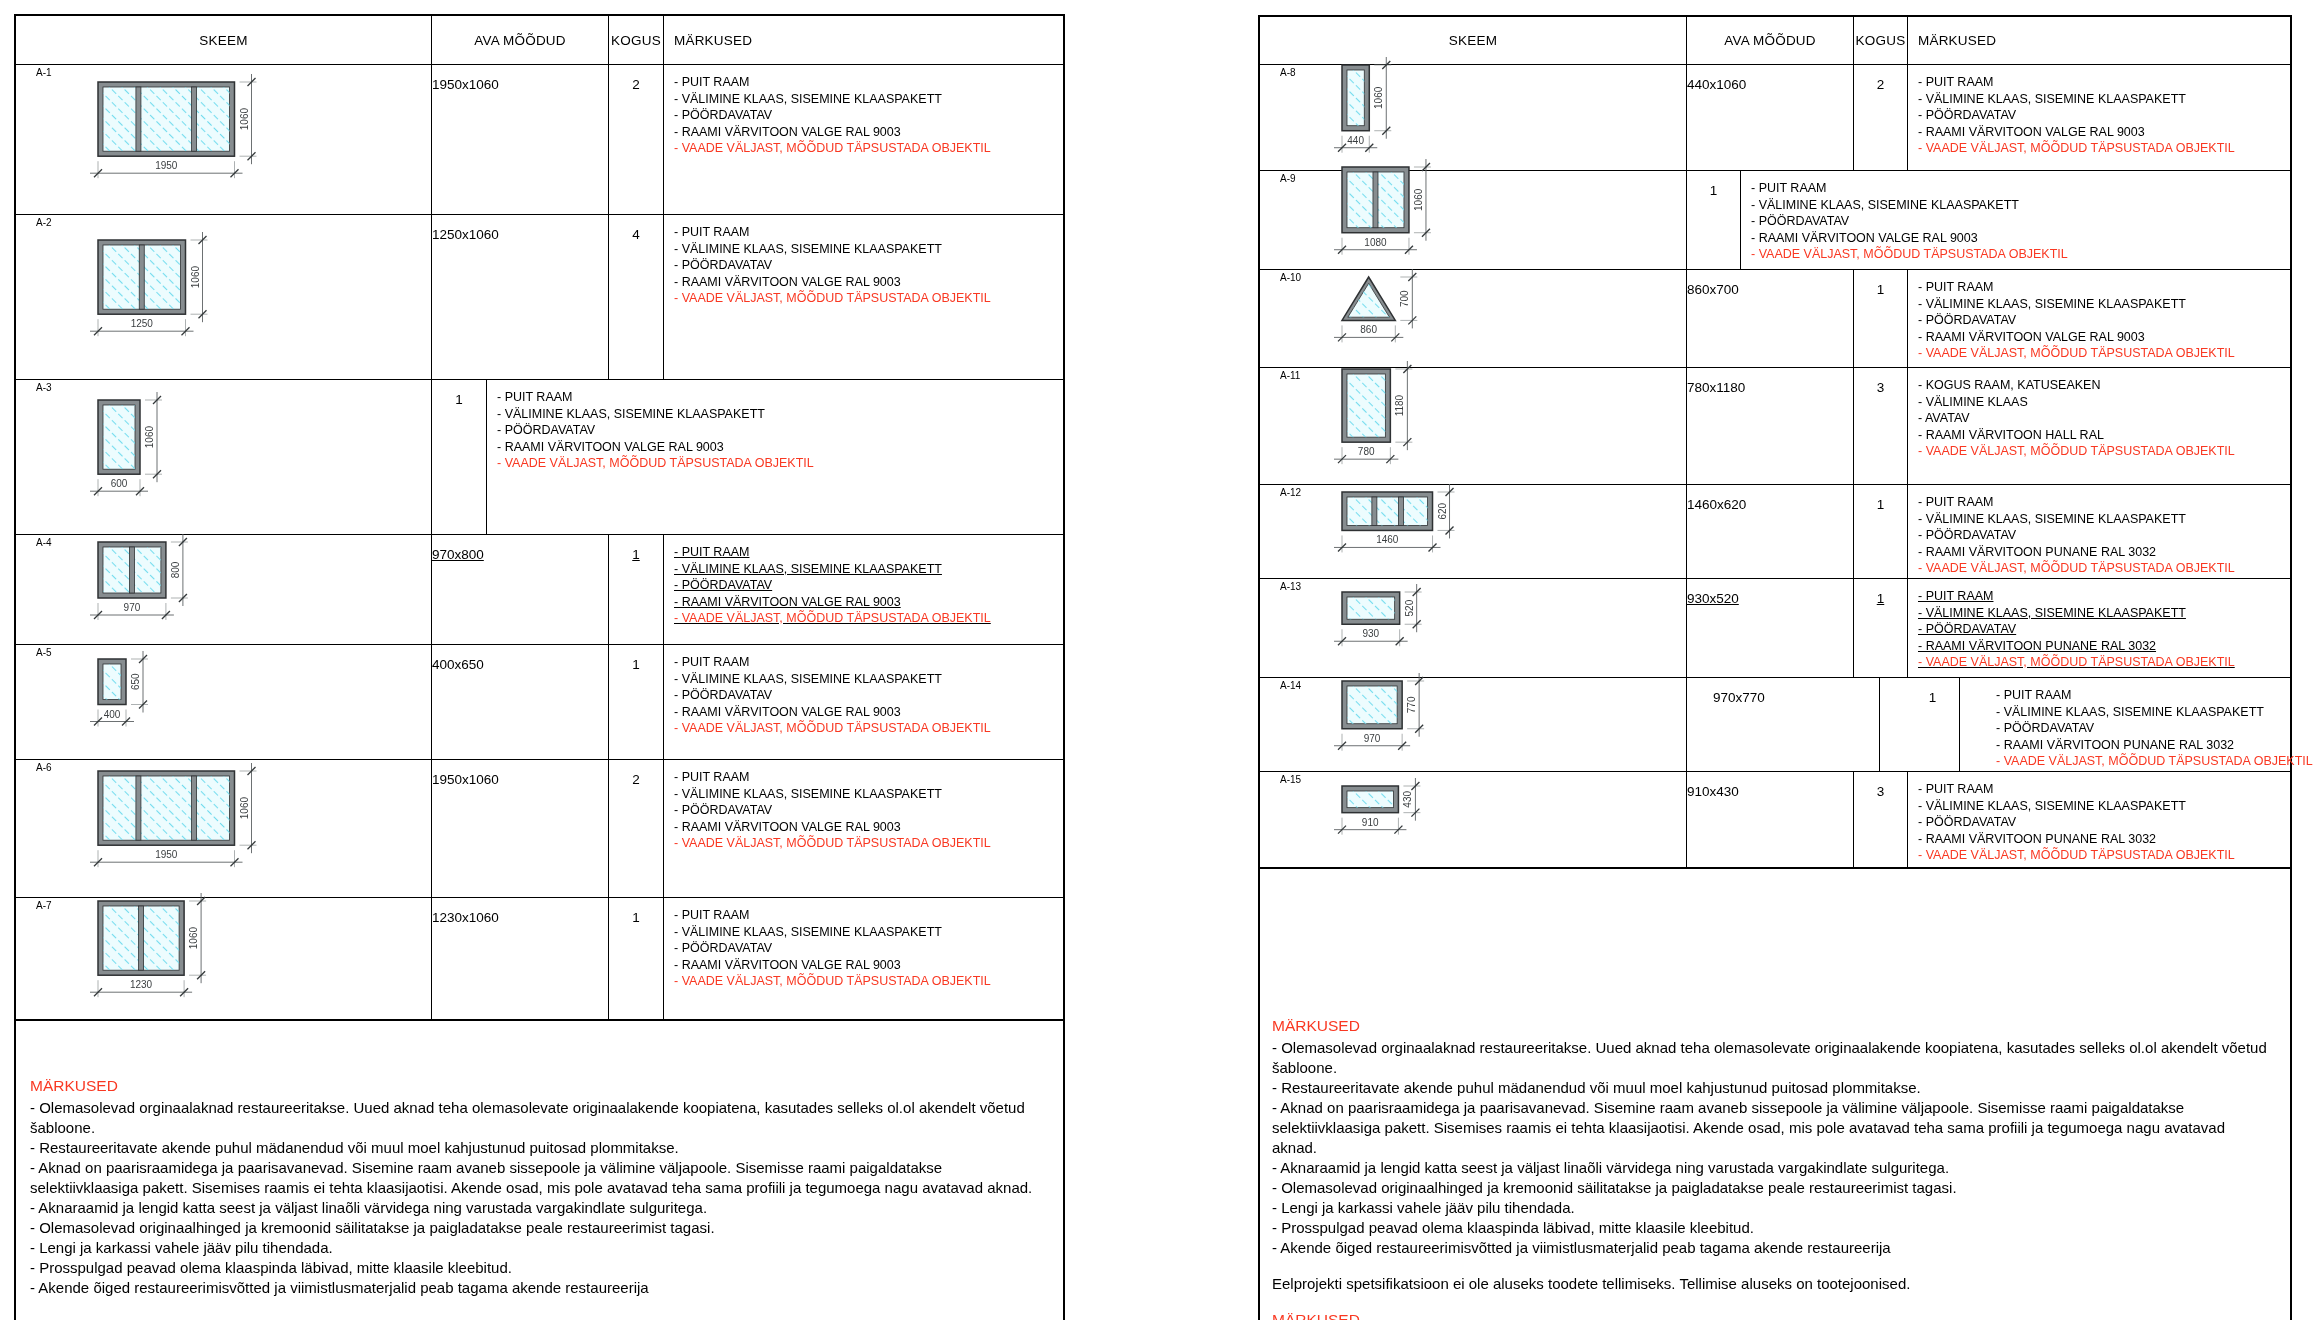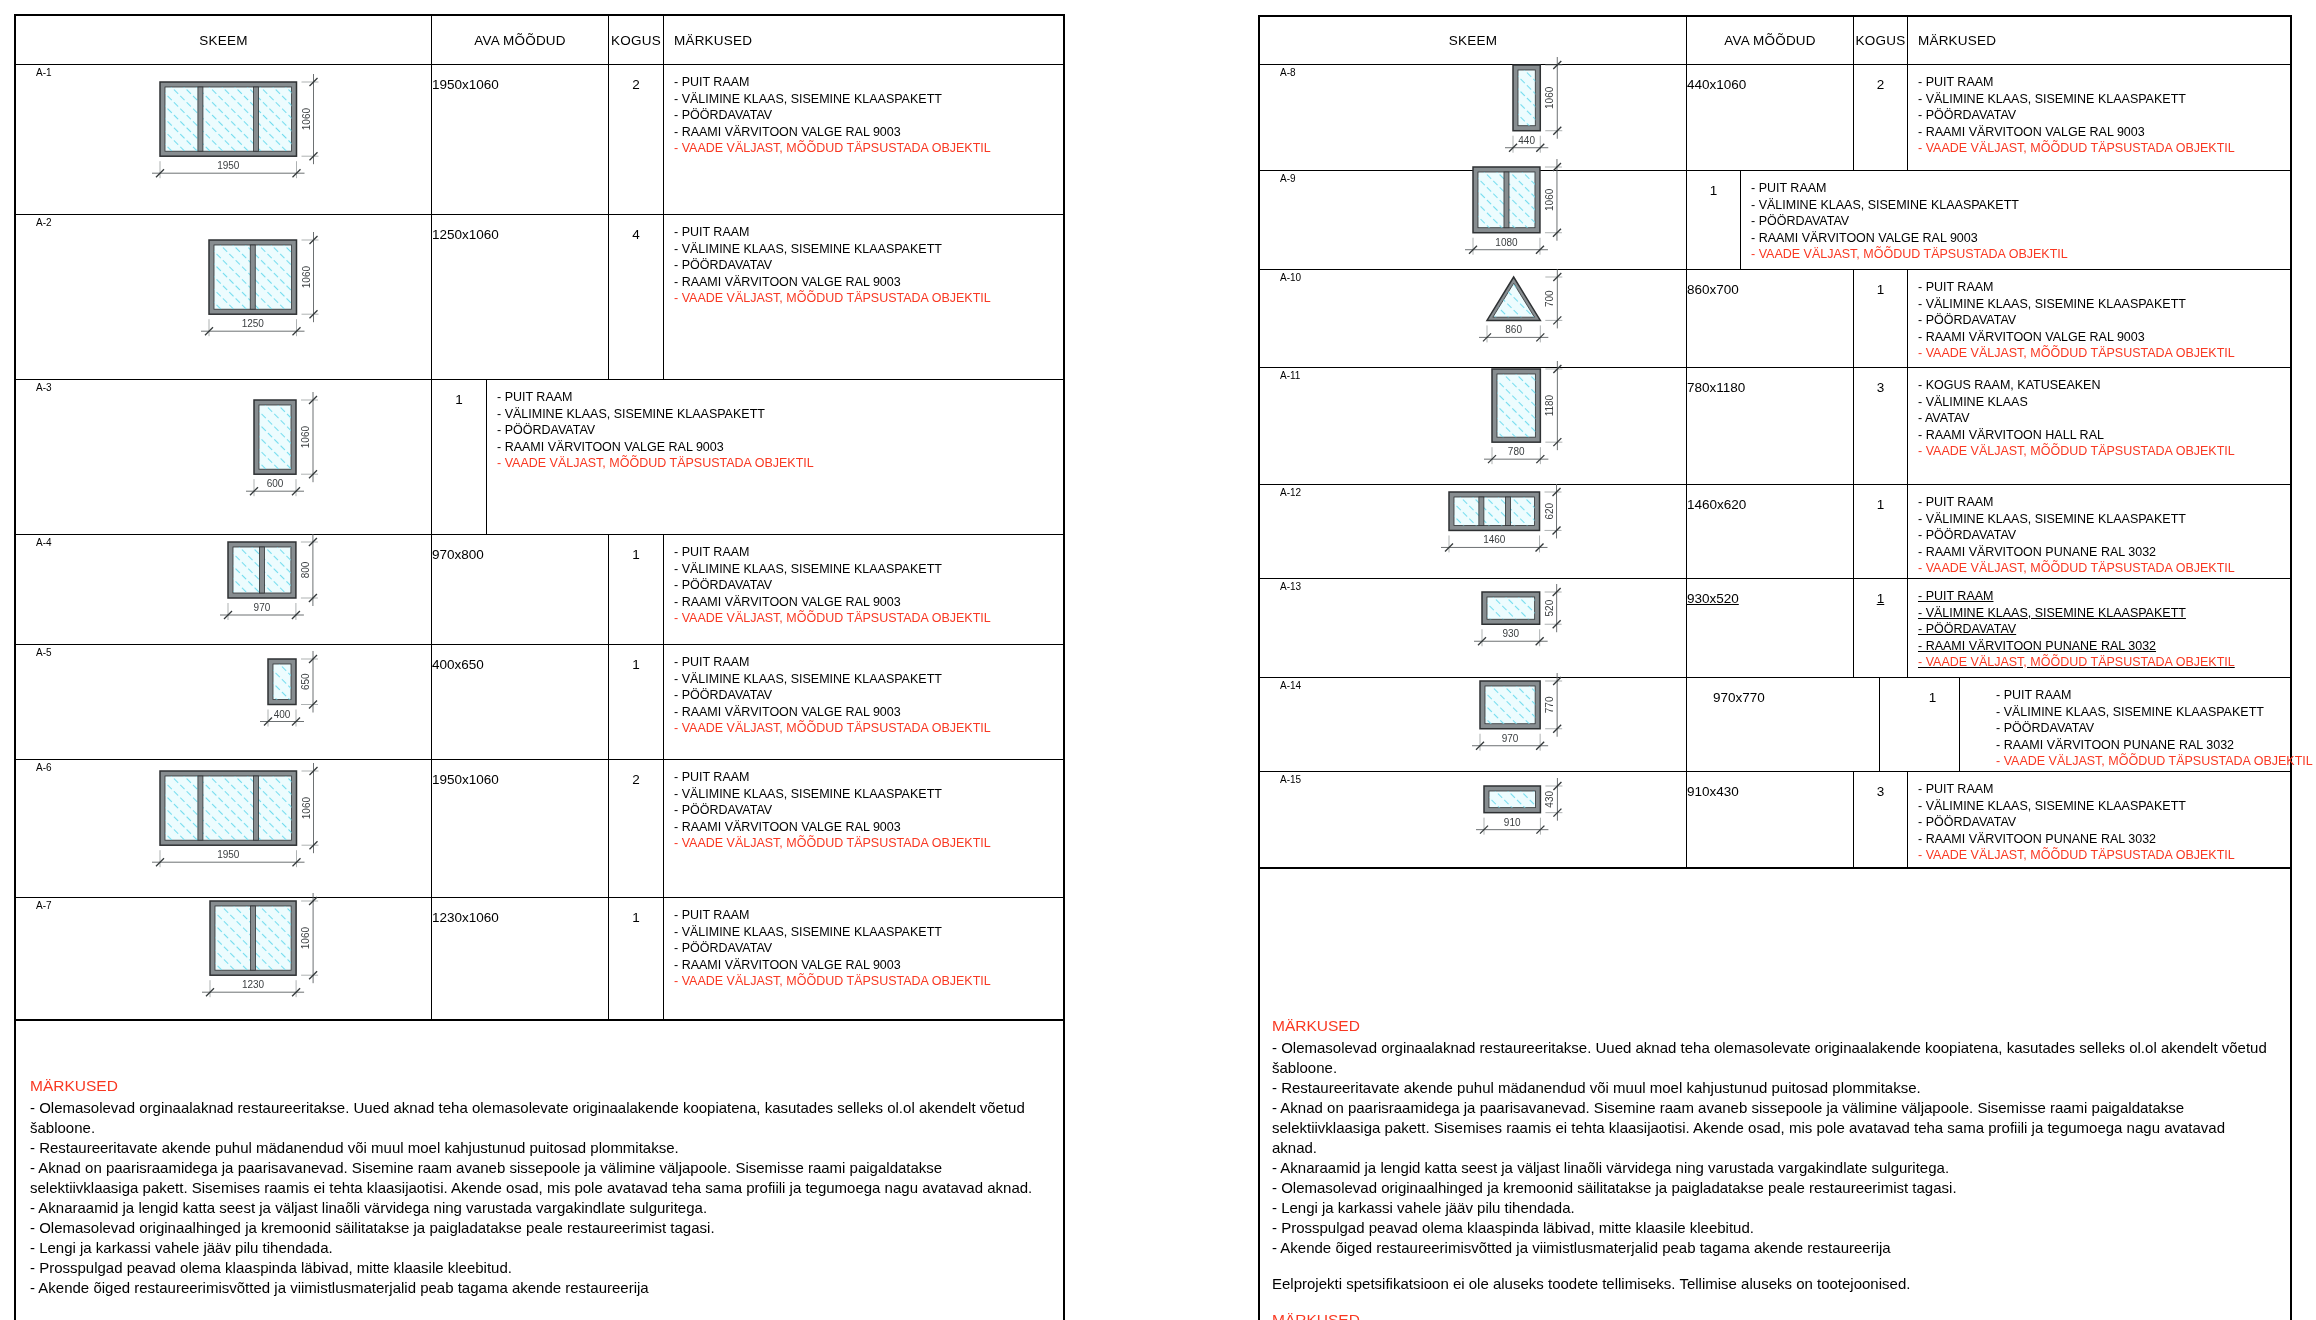--- a/index.html
+++ b/index.html
@@ -9,21 +9,21 @@
   #sheet-left{left:14px;top:14px;width:1051px;height:1306px}
   #sheet-right{left:1258px;top:15px;width:1034px;height:1305px}
   .stable{border-bottom:2px solid #000}
   .trow{display:flex;box-sizing:border-box;position:relative}
   .trow + .trow{border-top:1.3px solid #000}
   .cell{box-sizing:border-box;border-right:1.3px solid #000;position:relative;flex-shrink:0;overflow:visible}
   .cell.last{border-right:none;flex:1}
   .hcell{display:flex;align-items:center;justify-content:center;font-size:13.5px;letter-spacing:.2px}
   .hcell.hleft{justify-content:flex-start;padding-left:10px}
   .rowlabel{position:absolute;left:20px;top:2px;font-size:10px}
-  .drawbox{position:absolute;left:80px;top:0;bottom:0;width:250px;display:flex;align-items:center;justify-content:flex-end}
+  .drawbox{position:absolute;left:80px;top:0;bottom:0;width:250px;display:flex;align-items:center;justify-content:flex-start}
   .c-ava{text-align:left;padding-top:12px;font-size:13.5px}
   .c-kogus{text-align:center;padding-top:12px;font-size:13.5px}
   .c-mark{padding:9px 10px;font-size:12.5px;line-height:16.5px}
   .note{white-space:nowrap}
   .note.red{color:#f93822}
   .notes{position:absolute;font-size:15px;line-height:20px}
   #notes-left{left:30px;top:1076px;width:1012px}
   #notes-right{left:1272px;top:1016px;width:1000px}
   .ntitle{color:#f93822;font-size:15.5px;margin-bottom:2px}
   .ntitle2{color:#f93822;font-size:15.5px;margin-top:16px}
@@ -150,21 +150,21 @@
         </div>
         <div class="cell c-kogus" style="width: 55px;">1</div>
         <div class="cell c-mark last">
           <div class="note">- PUIT RAAM</div>
           <div class="note">- VÄLIMINE KLAAS, SISEMINE KLAASPAKETT</div>
           <div class="note">- PÖÖRDAVATAV</div>
           <div class="note">- RAAMI VÄRVITOON VALGE RAL 9003</div>
           <div class="note red">- VAADE VÄLJAST, MÕÕDUD TÄPSUSTADA OBJEKTIL</div>
         </div>
       </div>
-      <div class="trow" style="height: 110px;">
+      <div class="trow" style="height: 110px; text-decoration: underline;">
         <div class="cell" style="width: 416px;">
           <div class="rowlabel">A-4</div>
           <div class="drawbox">
             <svg width="119.9" height="100">
               <defs>
                 <pattern id="hp4" width="9" height="9" patternUnits="userSpaceOnUse" patternTransform="rotate(-45)">
                   <line x1="4.5" y1="-1" x2="4.5" y2="10" stroke="#74dcee" stroke-width="1.1" stroke-dasharray="7 5"></line>
                 </pattern>
               </defs>
               <rect x="2" y="2" width="67.9" height="56.00000000000001" fill="#878d90" stroke="#2e3133" stroke-width="1.5"></rect>

